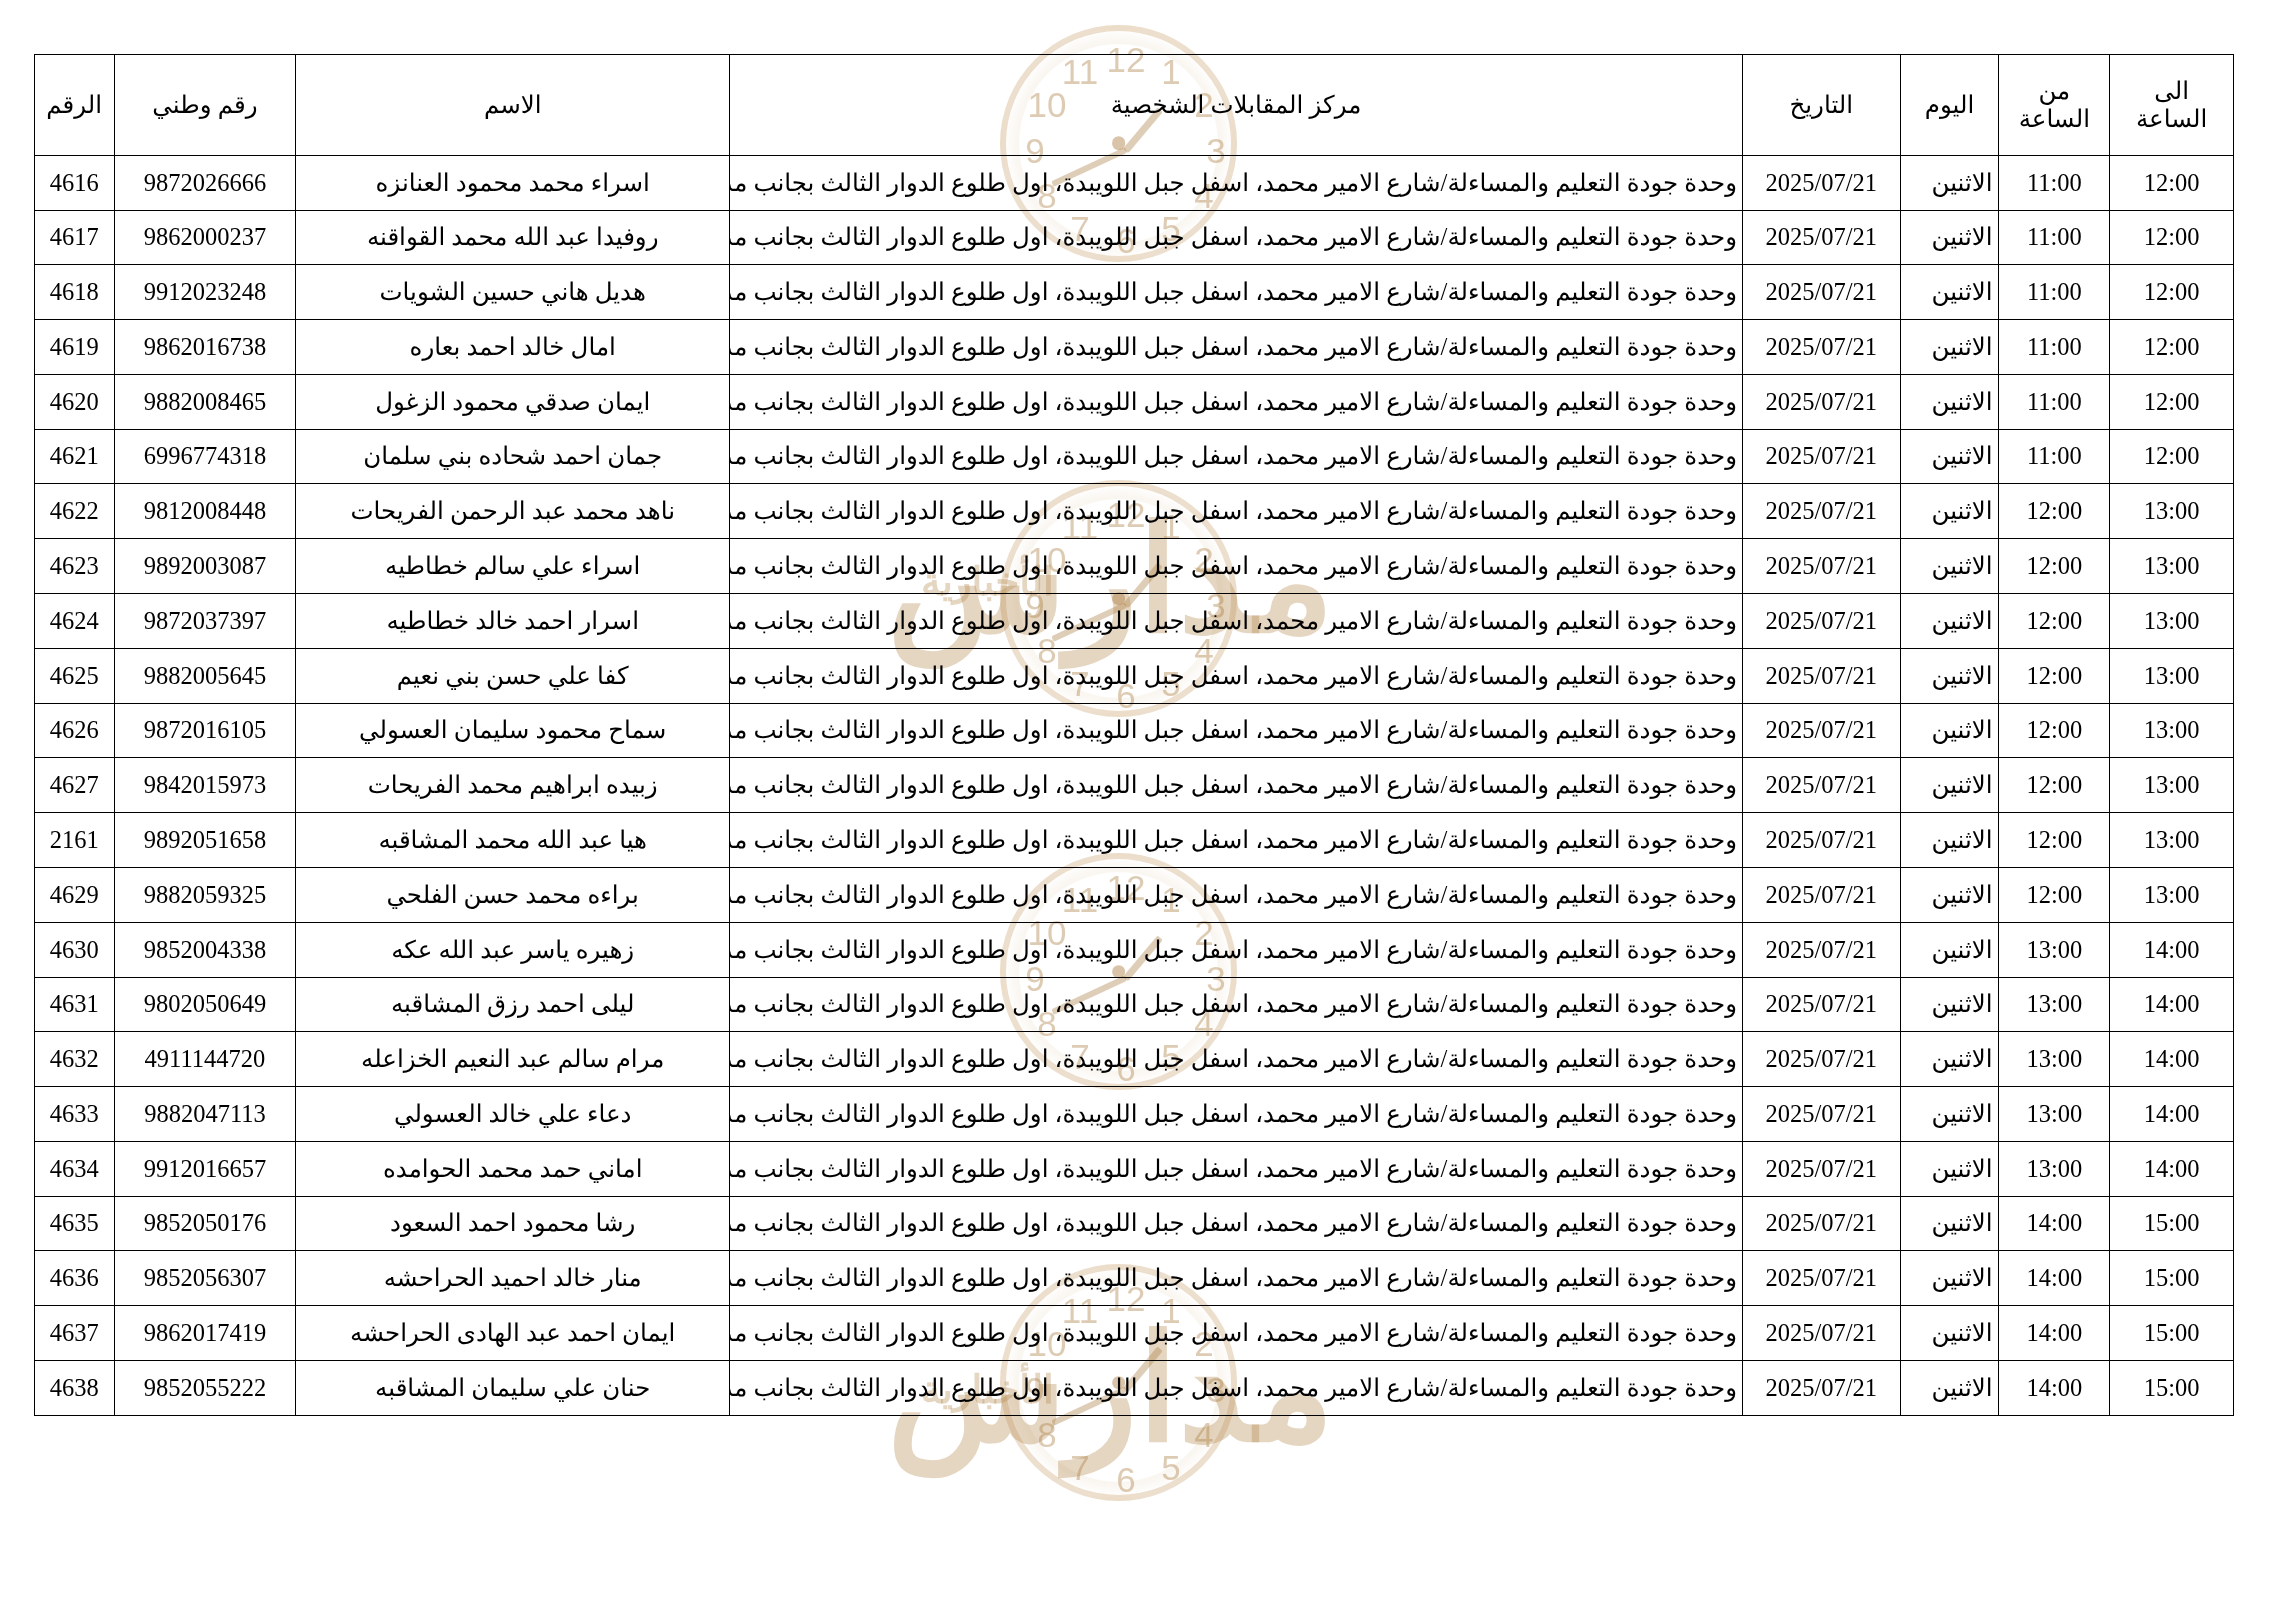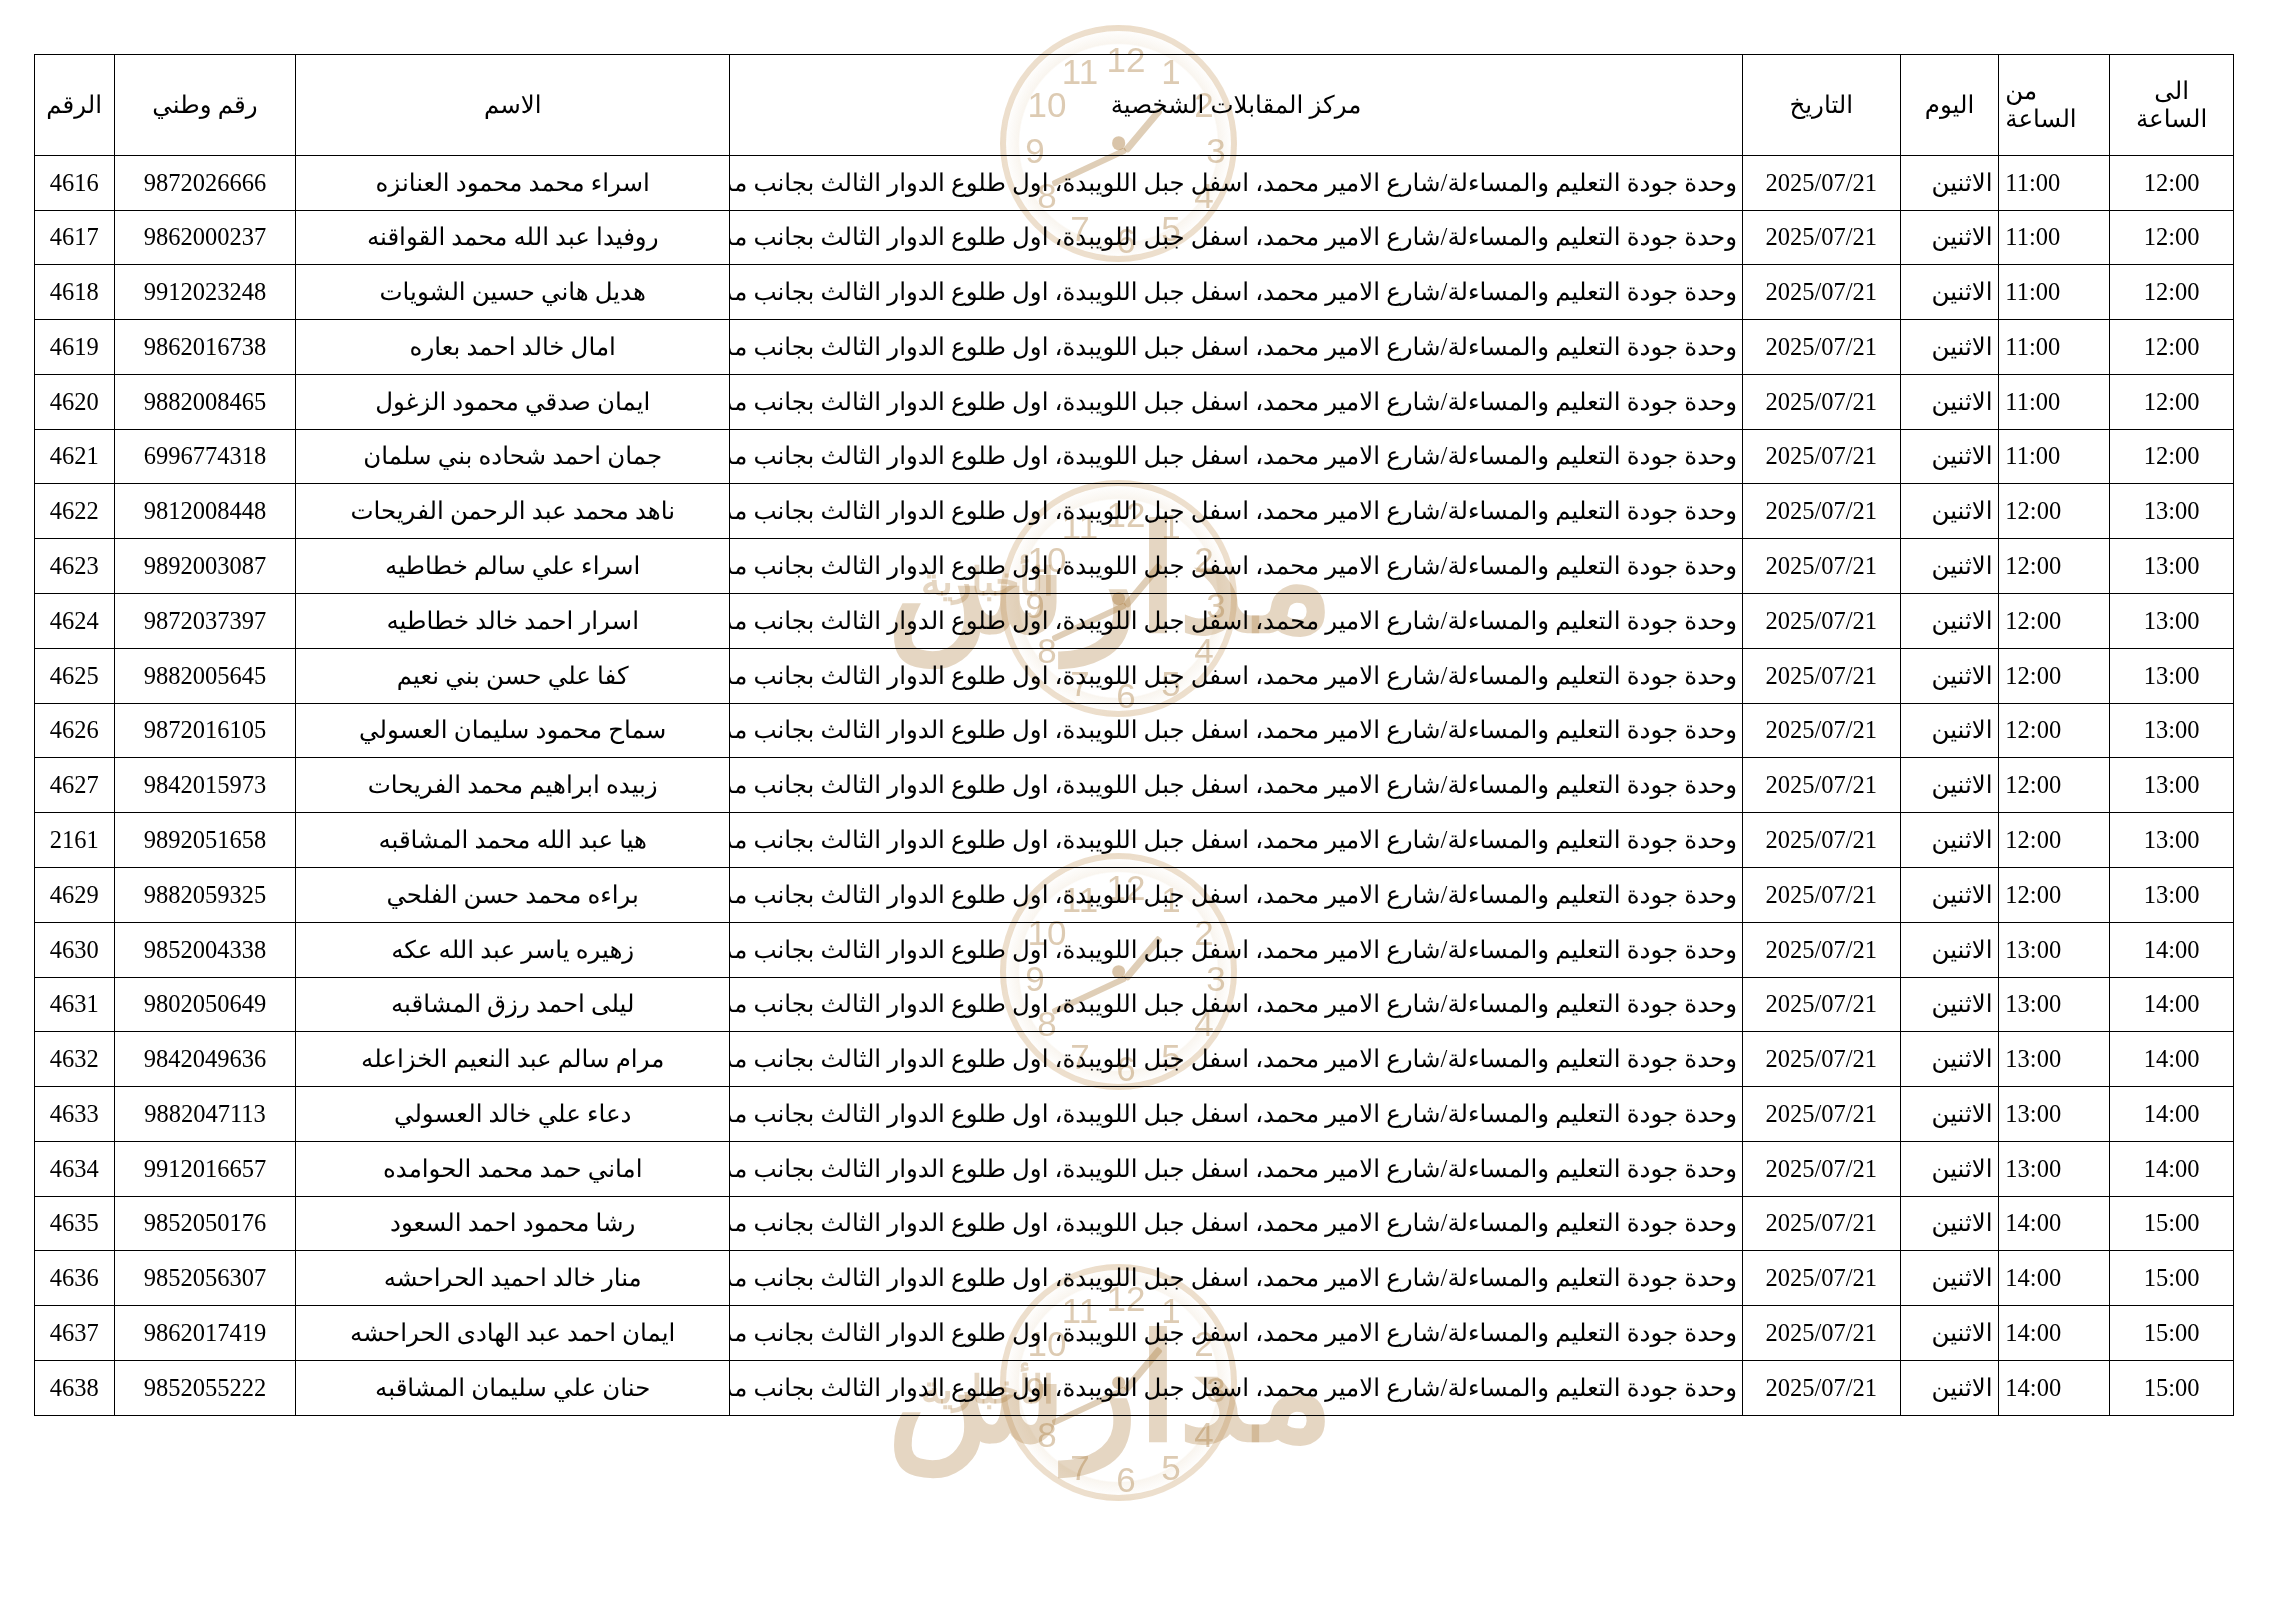--- a/index.html
+++ b/index.html
@@ -88,21 +88,21 @@
     text-align: center;
   }
   td { height: 48px; }
 
   .c-num     { width: 67px;  text-align: center; }
   .c-nat     { width: 169px; text-align: center; }
   .c-name    { width: 421px; text-align: center; }
   .c-center  { width: 1000px; text-align: center; white-space: nowrap; overflow: hidden; }
   .c-date    { width: 145px; text-align: center; }
   .c-day     { width: 86px;  }
-  .c-from    { width: 98px; text-align: left; margin-left: 35px; }
+  .c-from    { width: 98px; text-align: center; margin-left: 35px; }
   .c-to      { width: 111px; text-align: center; }
 
   .footer {
     position: absolute;
     bottom: 39px;
     left: 0;
     width: 2293px;
     text-align: center;
     font-size: 22.5px;
     direction: ltr;
@@ -364,21 +364,21 @@
           <td class="c-nat">9802050649</td>
           <td class="c-num">4631</td>
         </tr>
         <tr>
           <td class="c-to">14:00</td>
           <td class="c-from">13:00</td>
           <td class="c-day">الاثنين</td>
           <td class="c-date">2025/07/21</td>
           <td class="c-center">وحدة جودة التعليم والمساءلة/شارع الامير محمد، اسفل جبل اللويبدة، اول طلوع الدوار الثالث بجانب مدارس سمير الرفاعي</td>
           <td class="c-name">مرام سالم عبد النعيم الخزاعله</td>
-          <td class="c-nat">9842049636</td>
+          <td class="c-nat">4911144720</td>
           <td class="c-num">4632</td>
         </tr>
         <tr>
           <td class="c-to">14:00</td>
           <td class="c-from">13:00</td>
           <td class="c-day">الاثنين</td>
           <td class="c-date">2025/07/21</td>
           <td class="c-center">وحدة جودة التعليم والمساءلة/شارع الامير محمد، اسفل جبل اللويبدة، اول طلوع الدوار الثالث بجانب مدارس سمير الرفاعي</td>
           <td class="c-name">دعاء علي خالد العسولي</td>
           <td class="c-nat">9882047113</td>

